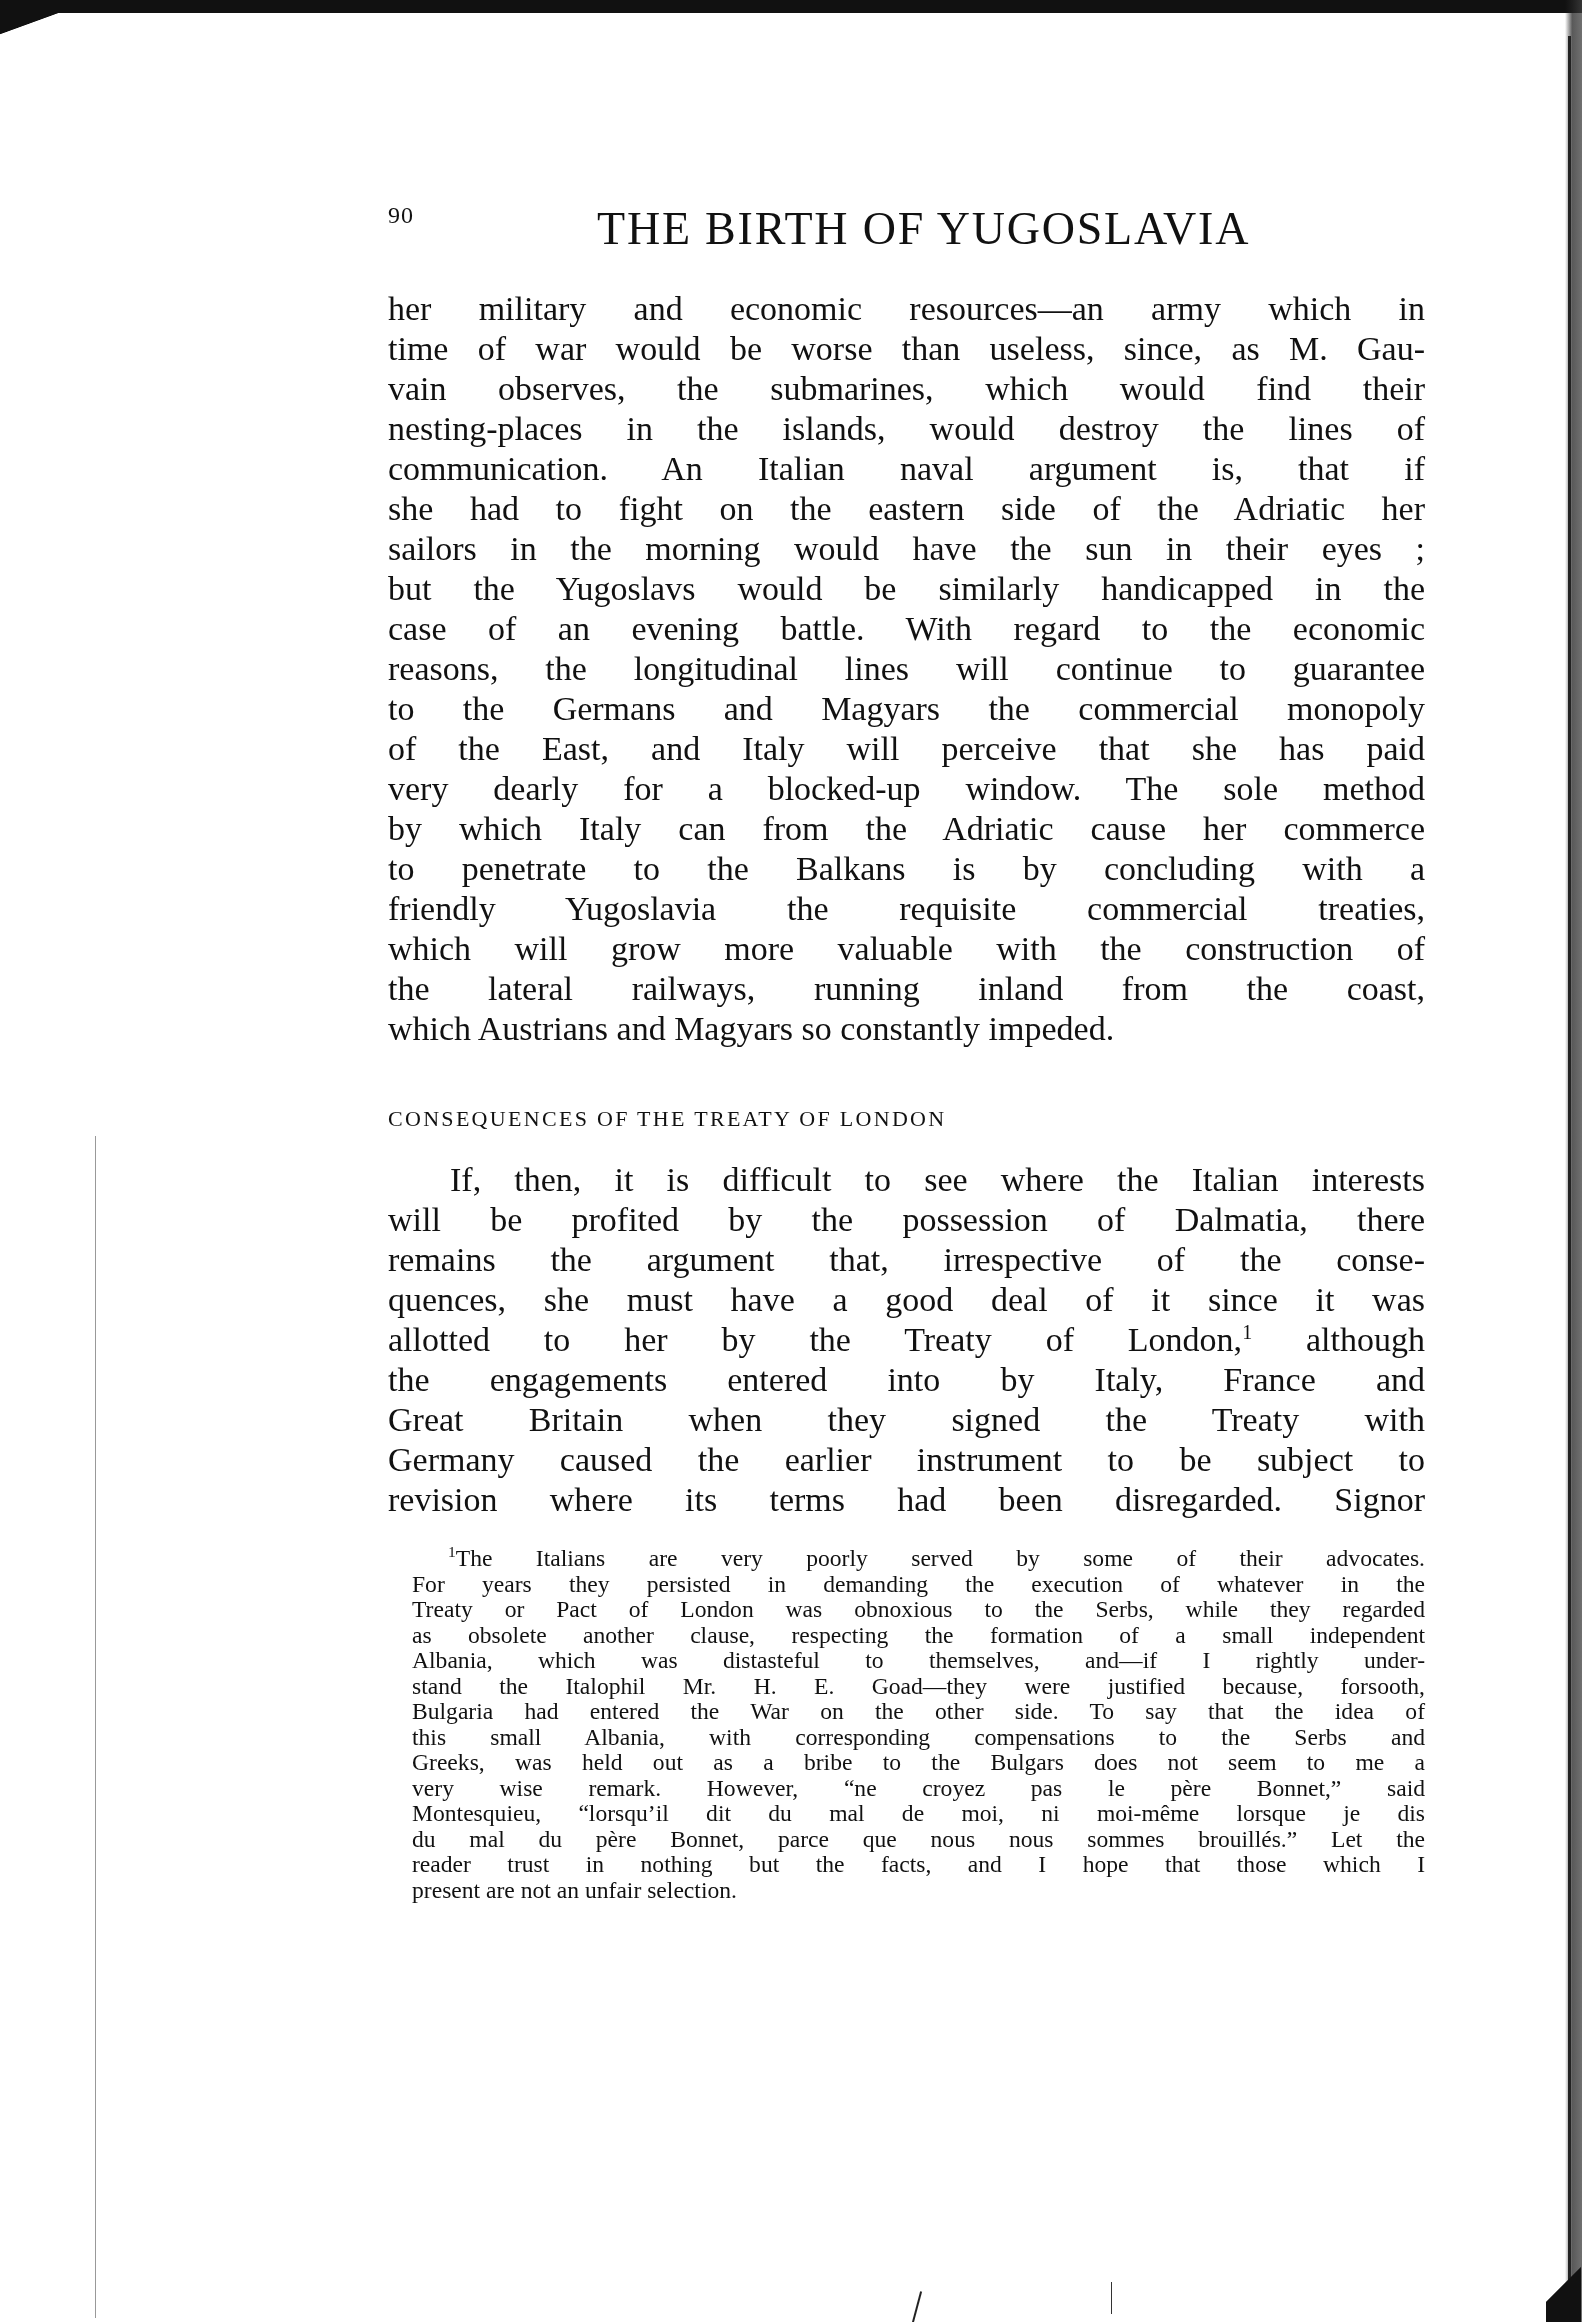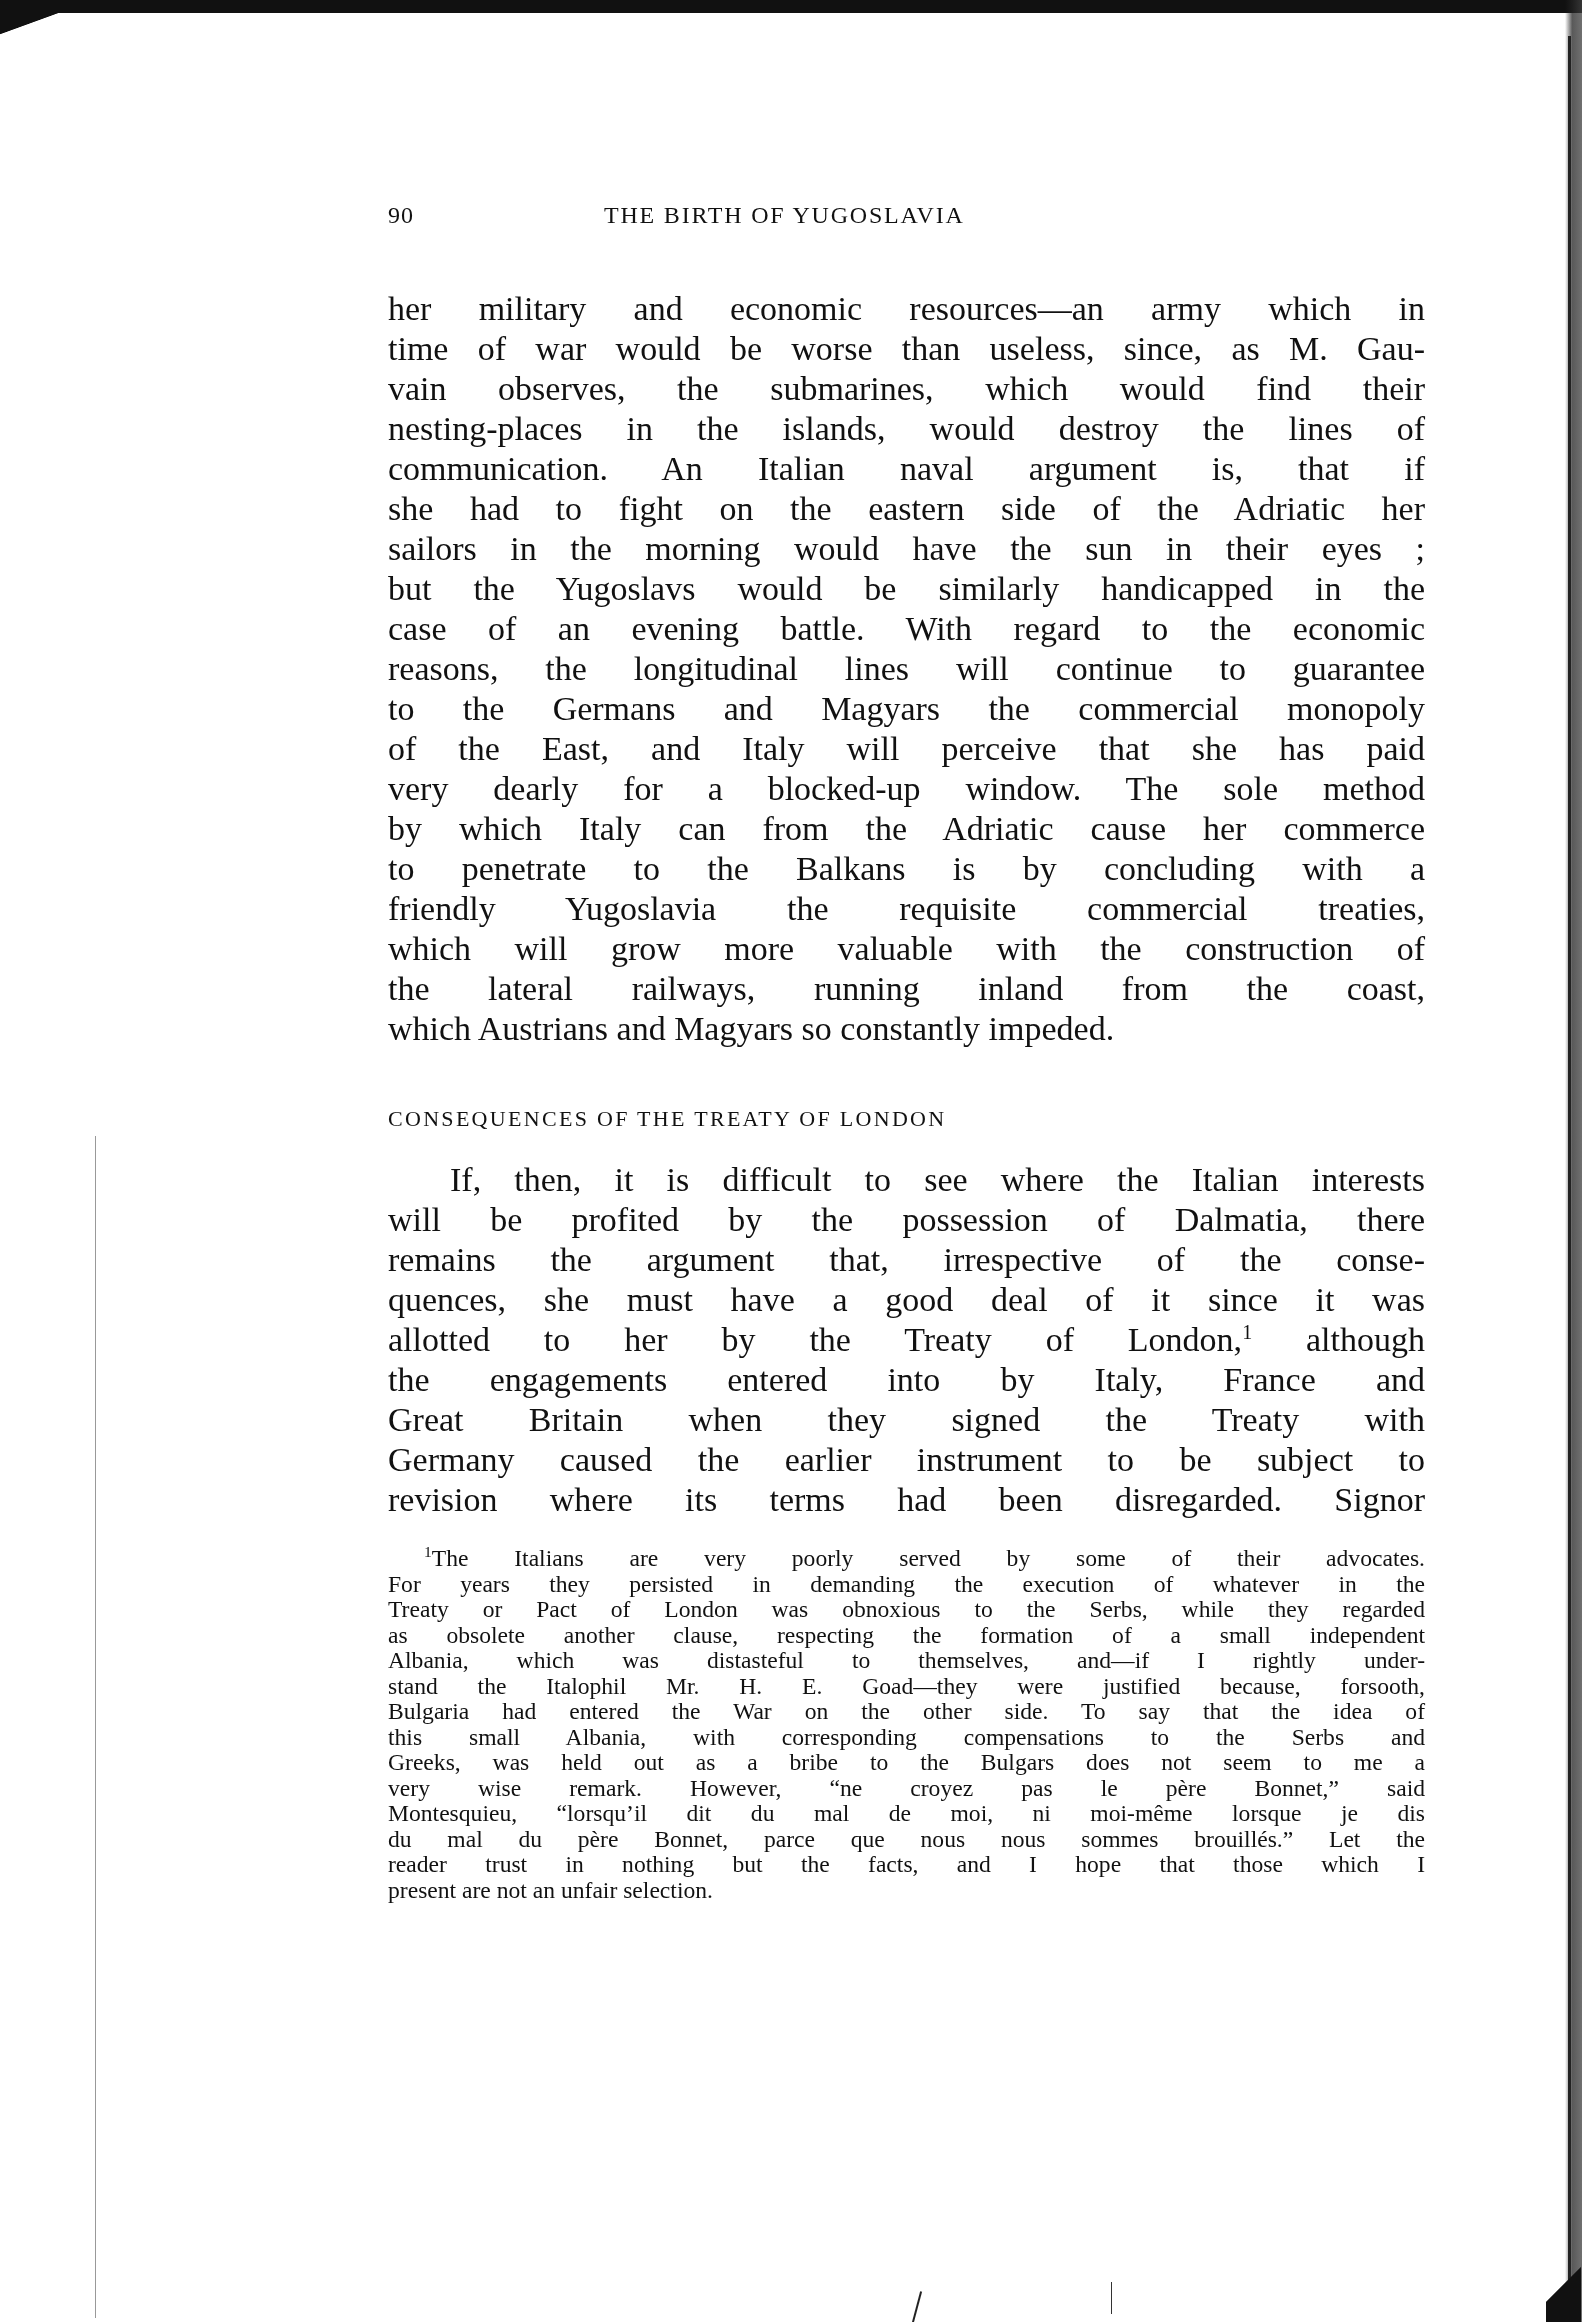--- a/index.html
+++ b/index.html
@@ -8,33 +8,33 @@
   .top-edge-curve{position:absolute;left:0;top:0;width:109px;height:45px;background:linear-gradient(160deg,#111 40%,rgba(0,0,0,0) 41%);}
   .right-edge{position:absolute;right:0;top:0;width:18px;height:2323px;background:linear-gradient(90deg,rgba(0,0,0,0) 0%,#222 40%,#444 100%);opacity:0.75;}
   .right-edge-line{position:absolute;left:1568px;top:36px;width:2.7px;height:2273px;background:#222;}
   .left-line{position:absolute;left:95px;top:1136px;width:0.9px;height:1182px;background:#999;}
   .bottom-mark{position:absolute;left:1546px;top:2255px;width:35px;height:68px;background:linear-gradient(135deg,rgba(0,0,0,0) 45%,#111 46%);}
   .stray1{position:absolute;left:916px;top:2291px;width:1.8px;height:32px;background:#222;transform:rotate(15deg);}
   .stray2{position:absolute;left:1111px;top:2282px;width:0.9px;height:32px;background:#333;}
 
   .running-head{position:absolute;left:388px;top:202px;width:1037px;height:45px;}
   .page-number{position:absolute;left:0;top:0;font-size:24px;letter-spacing:0.9px;}
-  .running-title{position:absolute;left:216px;top:0;font-size:24px;letter-spacing:1.8px;}
+  .running-title{position:absolute;left:209px;top:0;font-size:46px;letter-spacing:1.8px;}
 
   .body{position:absolute;left:388px;width:1037px;font-size:34px;line-height:40px;}
   .body .line{display:block;text-align:justify;text-align-last:justify;white-space:nowrap;height:40px;}
   .body .line.last{text-align-last:left;}
   .p1{top:289px;}
   .section-heading{position:absolute;left:388px;width:1037px;top:1106px;font-size:22px;letter-spacing:2.3px;}
   .p2{top:1160px;}
   .indent{padding-left:62px;}
   sup{font-size:20px;line-height:0;vertical-align:super;}
 
   .footnote{position:absolute;left:388px;width:1037px;top:1546px;font-size:23.6px;line-height:25.5px;}
-  .footnote .line{display:block;text-align:justify;text-align-last:justify;white-space:nowrap;height:25.5px;}
+  .footnote .line{display:block;text-align:justify;text-align-last:justify;white-space:nowrap;height:25.5px;margin-left:24px;}
   .footnote .line.last{text-align-last:left;}
   .footnote sup{font-size:15.5px;}
 </style>
 </head>
 <body>
 
 <div class="top-edge"></div>
 <div class="top-edge-curve"></div>
 <div class="right-edge"></div>
 <div class="right-edge-line"></div>

